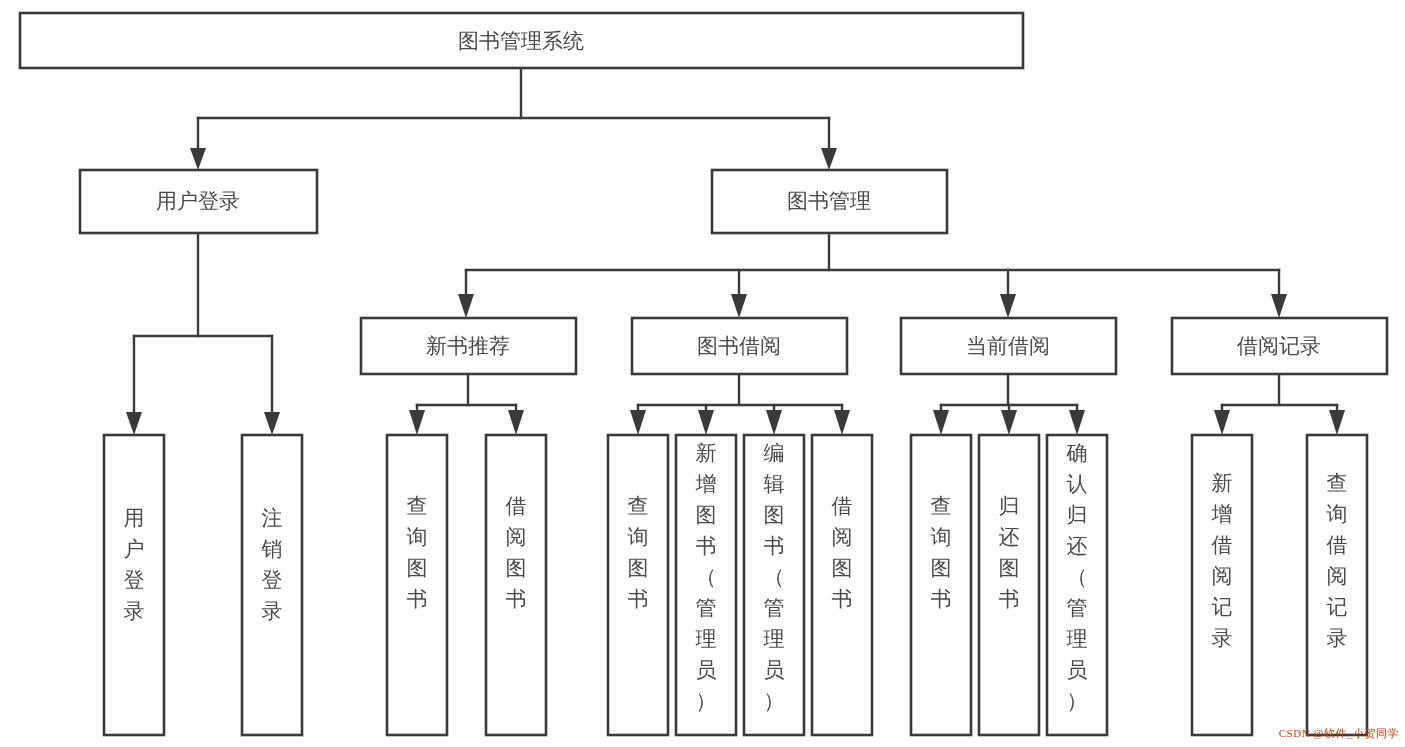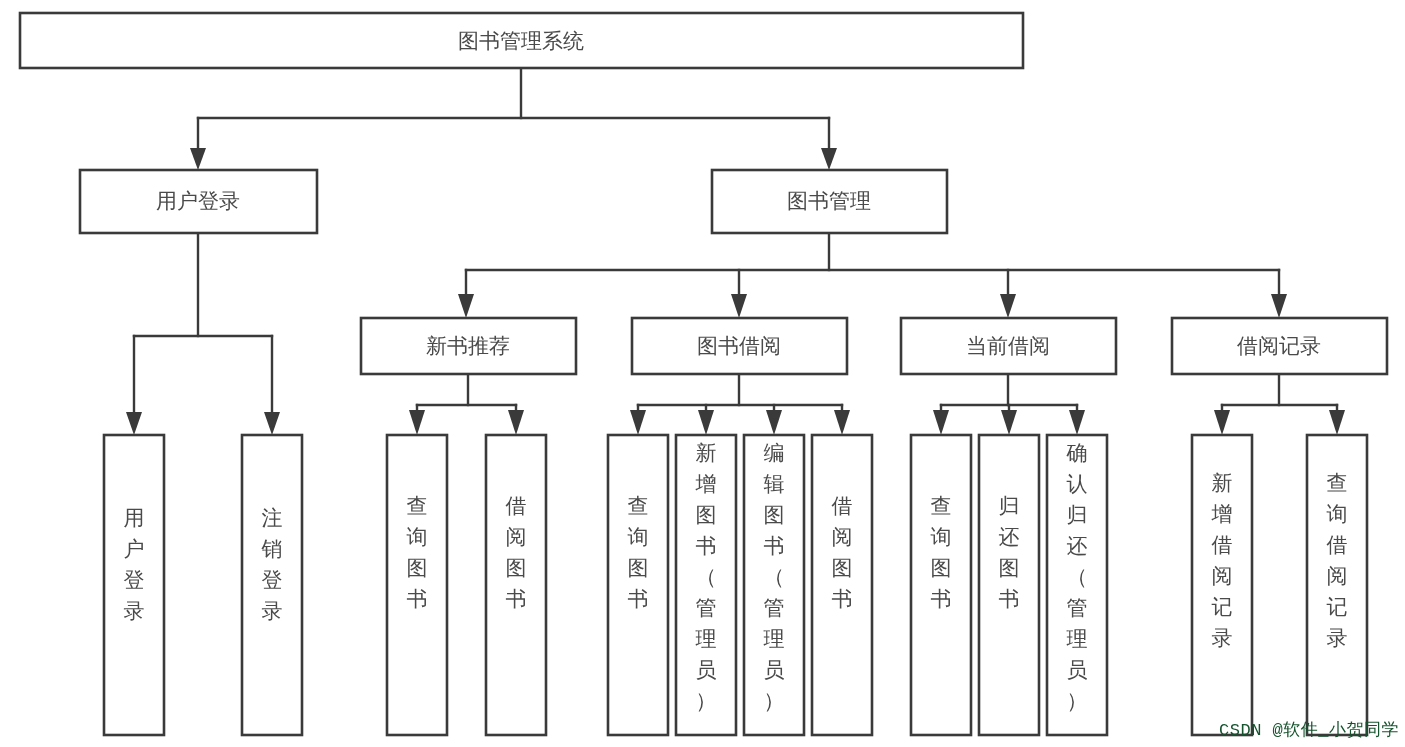--- a/index.html
+++ b/index.html
@@ -51,23 +51,23 @@
   .node-label-vertical {
     fill: #4a4a4a;
     font-family: "Liberation Sans", "DejaVu Sans", sans-serif;
     font-size: 21px;
     text-anchor: middle;
   }
   .watermark {
     position: absolute;
     right: 6px;
     bottom: 6px;
-    font-family: Liberation Mono, monospace;
-    font-size: 17px;
-    color: #14532d;
+    font-family: Liberation Serif, serif;
+    font-size: 11px;
+    color: #c2410c;
     white-space: nowrap;
     letter-spacing: 0.5px;
   }
 </style>
 </head>
 <body>
 
 <div id="diagram-root">
 
   <svg class="diagram-canvas" viewBox="0 0 1405 747">

